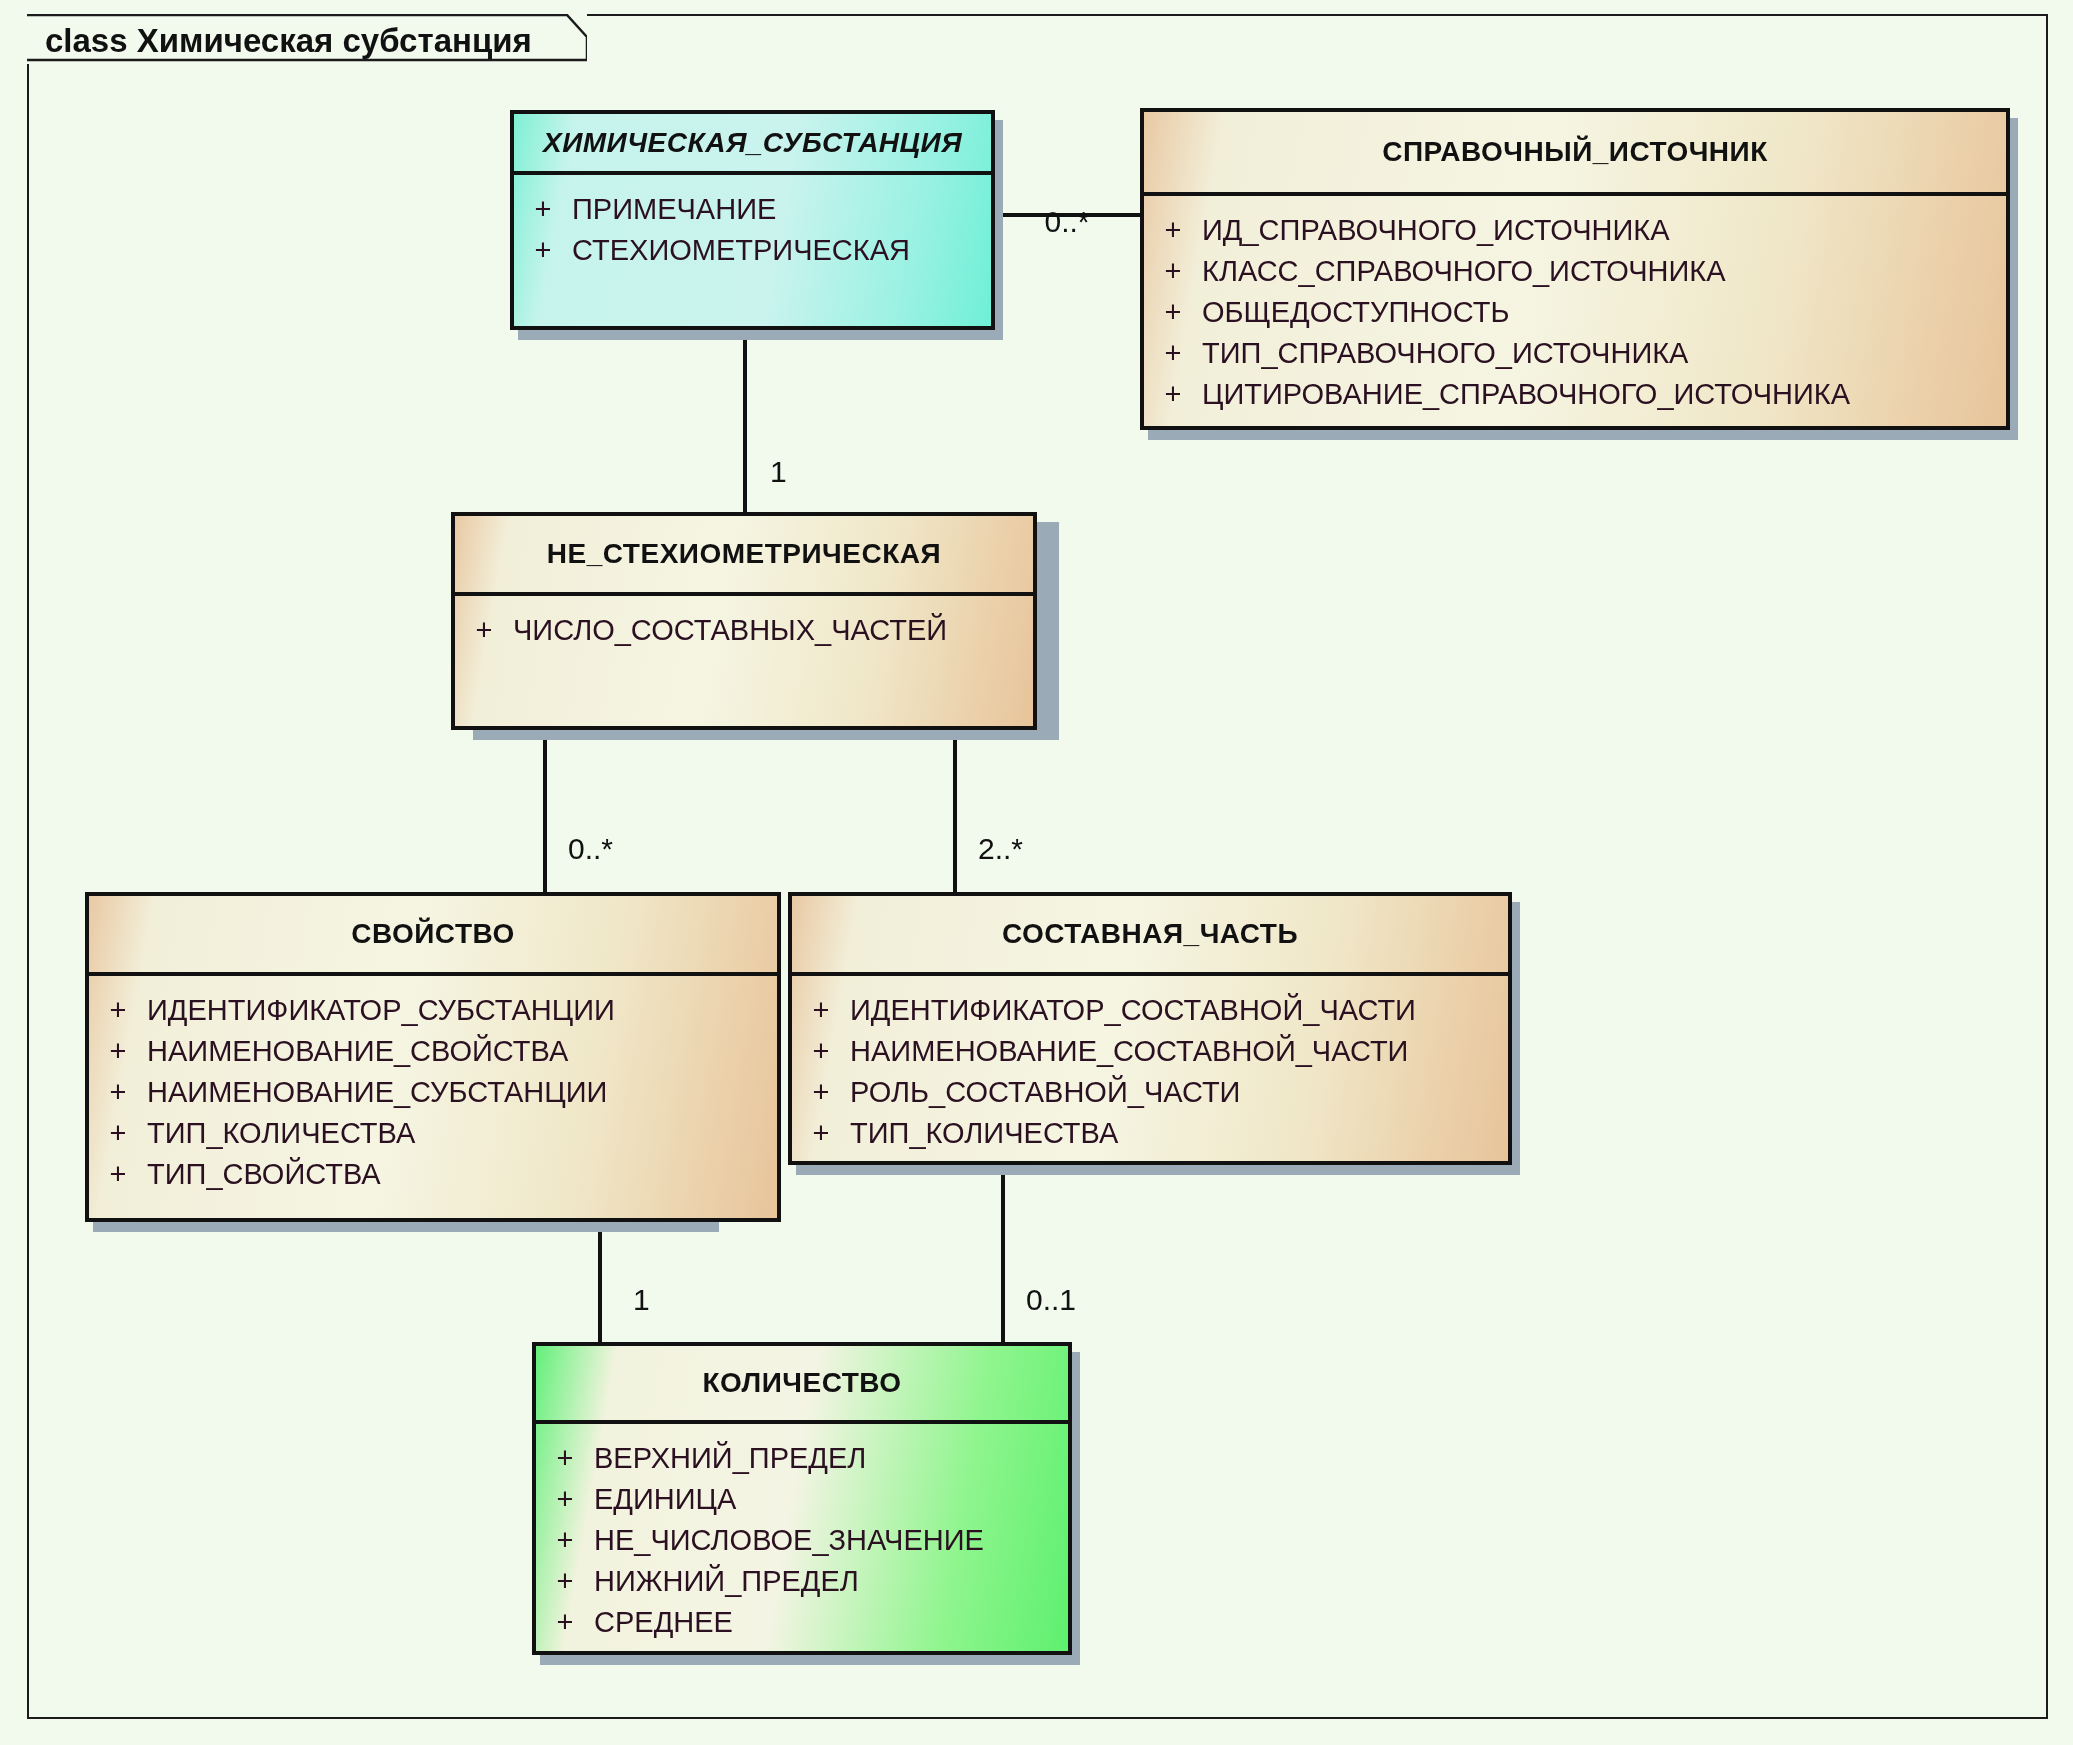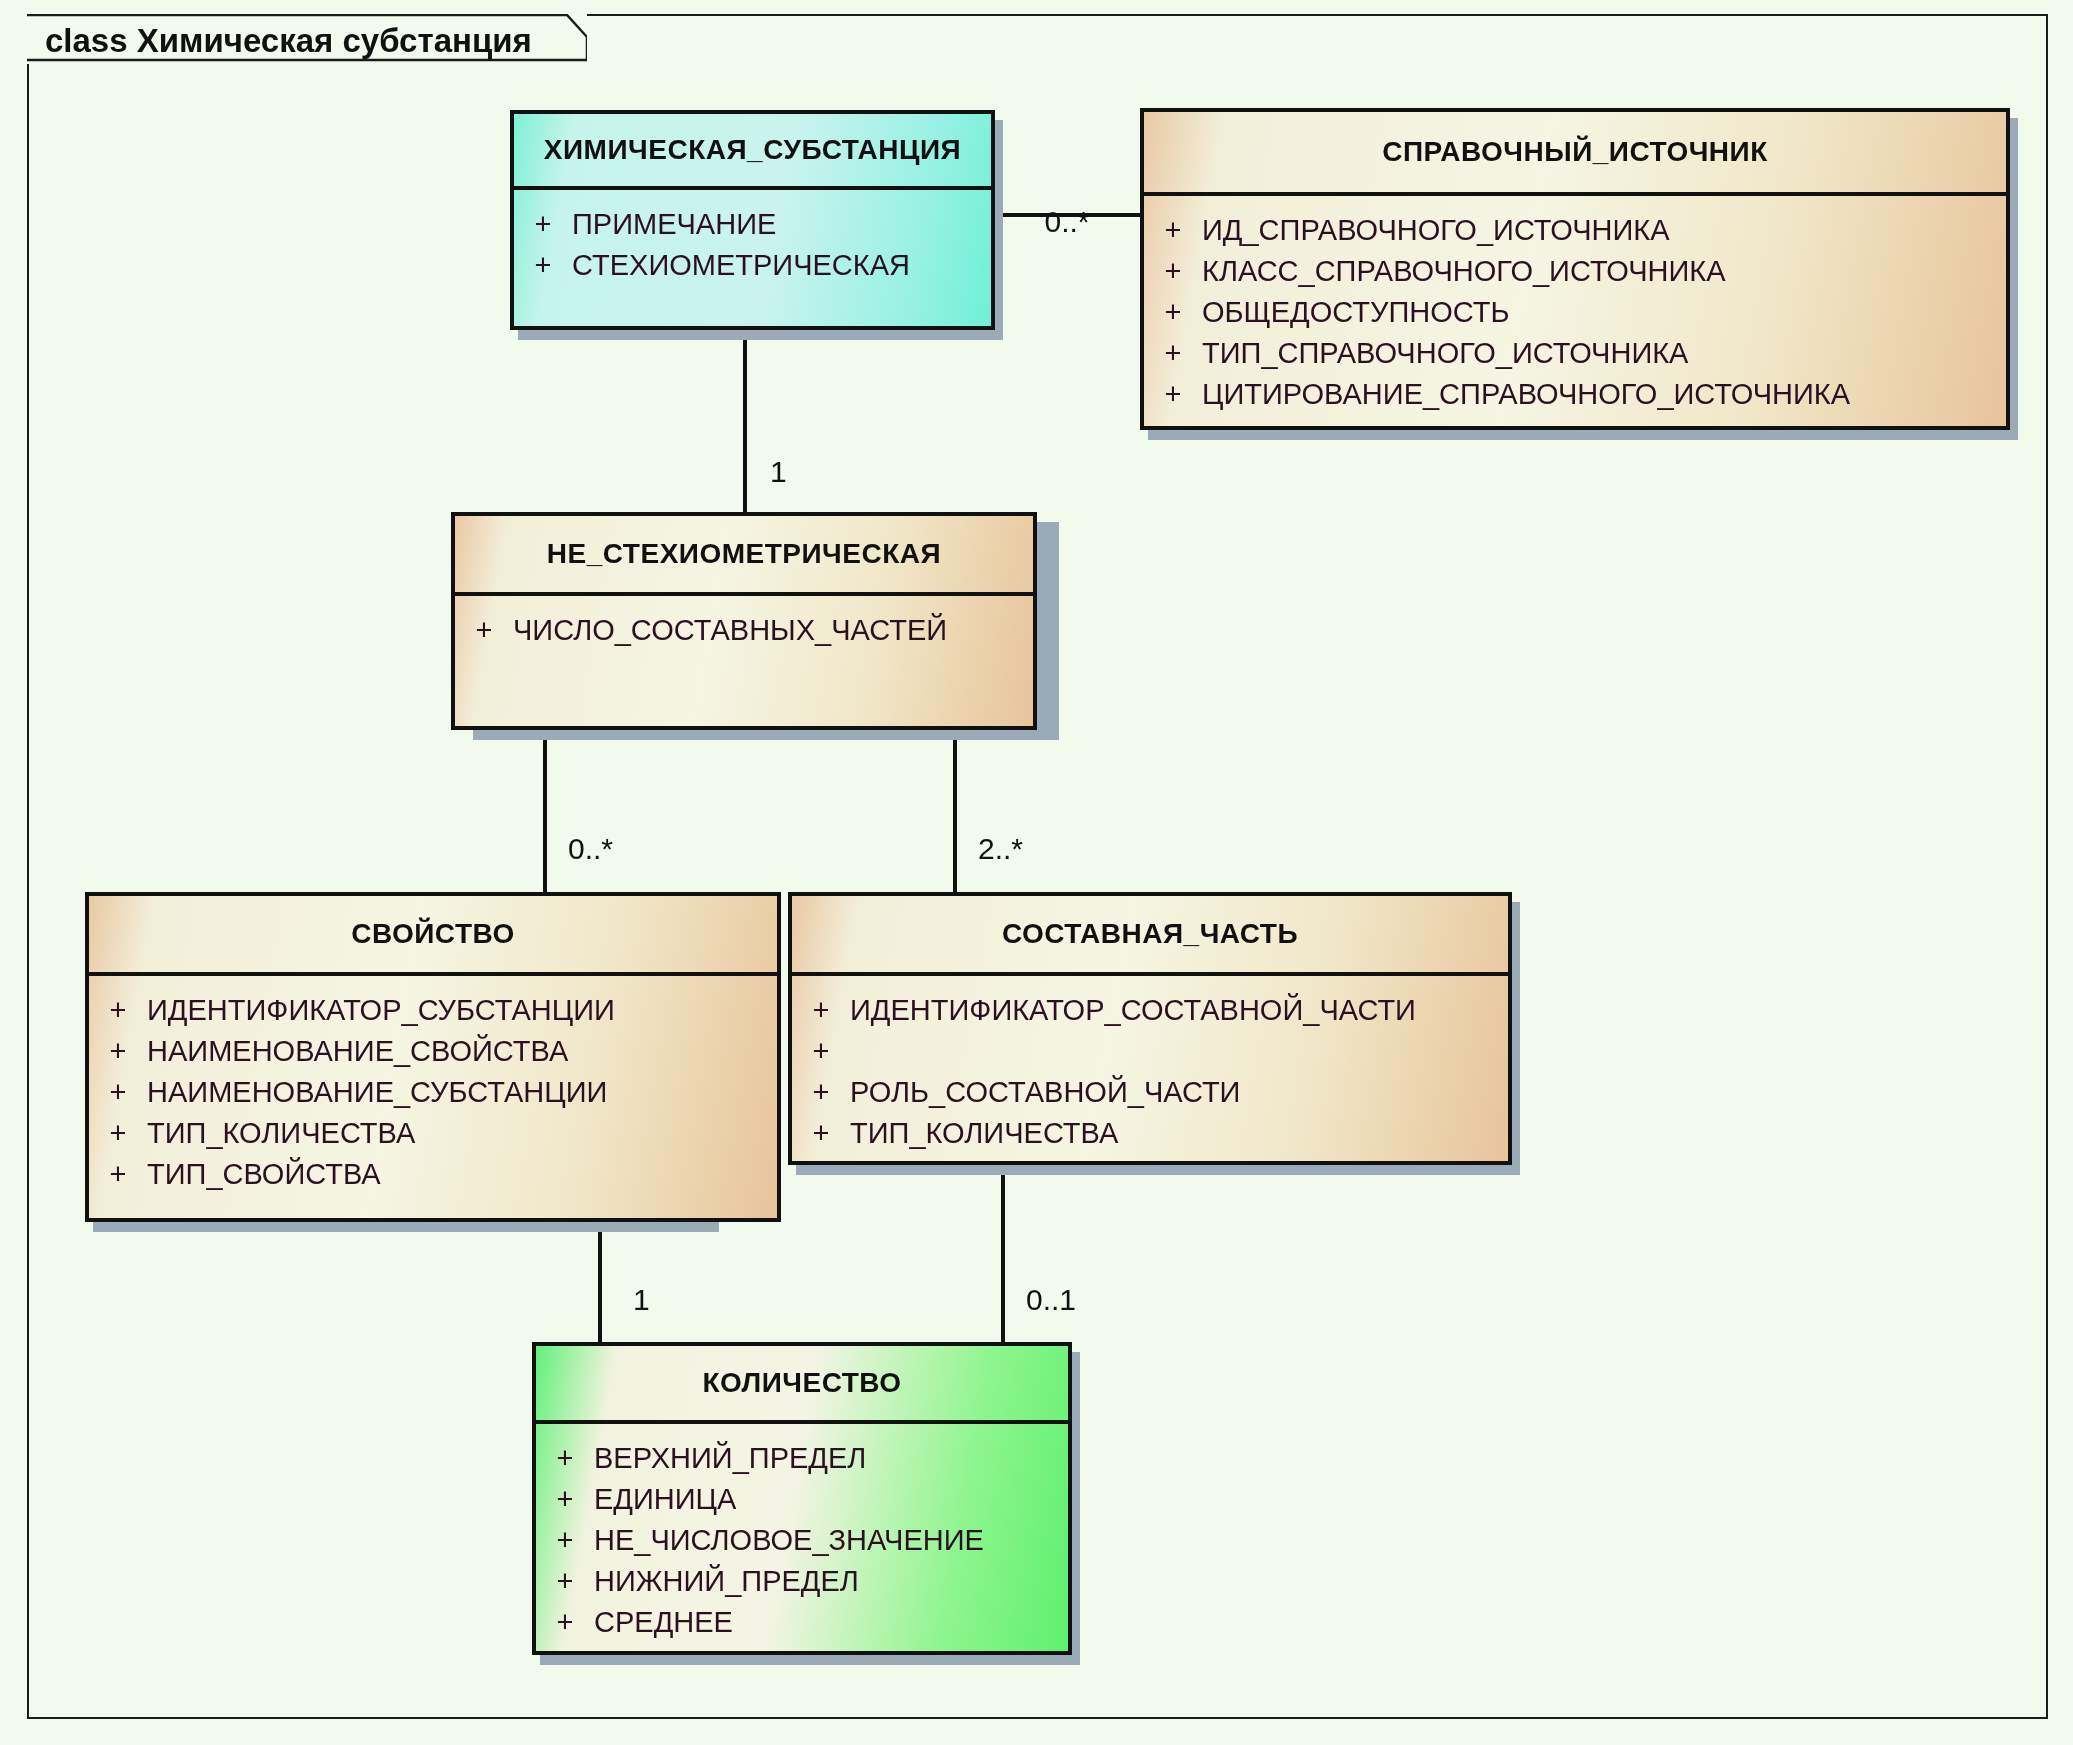--- a/index.html
+++ b/index.html
@@ -106,21 +106,21 @@
   <div class="mult" style="left:978px;top:832px;">2..*</div>
 
   <div class="ln lnv" style="left:598px;top:1220px;height:126px;"></div>
   <div class="mult" style="left:633px;top:1283px;">1</div>
 
   <div class="ln lnv" style="left:1001px;top:1163px;height:183px;"></div>
   <div class="mult" style="left:1026px;top:1283px;">0..1</div>
 
   <div class="shadow-box" style="left:518px;top:120px;width:485px;height:220px;"></div>
   <div class="cls fill-cyan" style="left:510px;top:110px;width:485px;height:220px;">
-    <div class="cls-name" style="height:72px;">ХИМИЧЕСКАЯ_СУБСТАНЦИЯ</div>
+    <div class="cls-name" style="height:57px;font-style:italic;">ХИМИЧЕСКАЯ_СУБСТАНЦИЯ</div>
     <div class="cls-sep"></div>
     <div class="cls-attrs">
       <div class="attr">
         <span class="vis">+</span>
         <span class="nm">ПРИМЕЧАНИЕ</span>
       </div>
       <div class="attr">
         <span class="vis">+</span>
         <span class="nm">СТЕХИОМЕТРИЧЕСКАЯ</span>
       </div>
@@ -199,20 +199,21 @@
   <div class="cls fill-tan" style="left:788px;top:892px;width:724px;height:273px;">
     <div class="cls-name" style="height:76px;">СОСТАВНАЯ_ЧАСТЬ</div>
     <div class="cls-sep"></div>
     <div class="cls-attrs">
       <div class="attr">
         <span class="vis">+</span>
         <span class="nm">ИДЕНТИФИКАТОР_СОСТАВНОЙ_ЧАСТИ</span>
       </div>
       <div class="attr">
         <span class="vis">+</span>
+        <span class="nm">НАИМЕНОВАНИЕ_СОСТАВНОЙ_ЧАСТИ</span>
       </div>
       <div class="attr">
         <span class="vis">+</span>
         <span class="nm">РОЛЬ_СОСТАВНОЙ_ЧАСТИ</span>
       </div>
       <div class="attr">
         <span class="vis">+</span>
         <span class="nm">ТИП_КОЛИЧЕСТВА</span>
       </div>
     </div>

